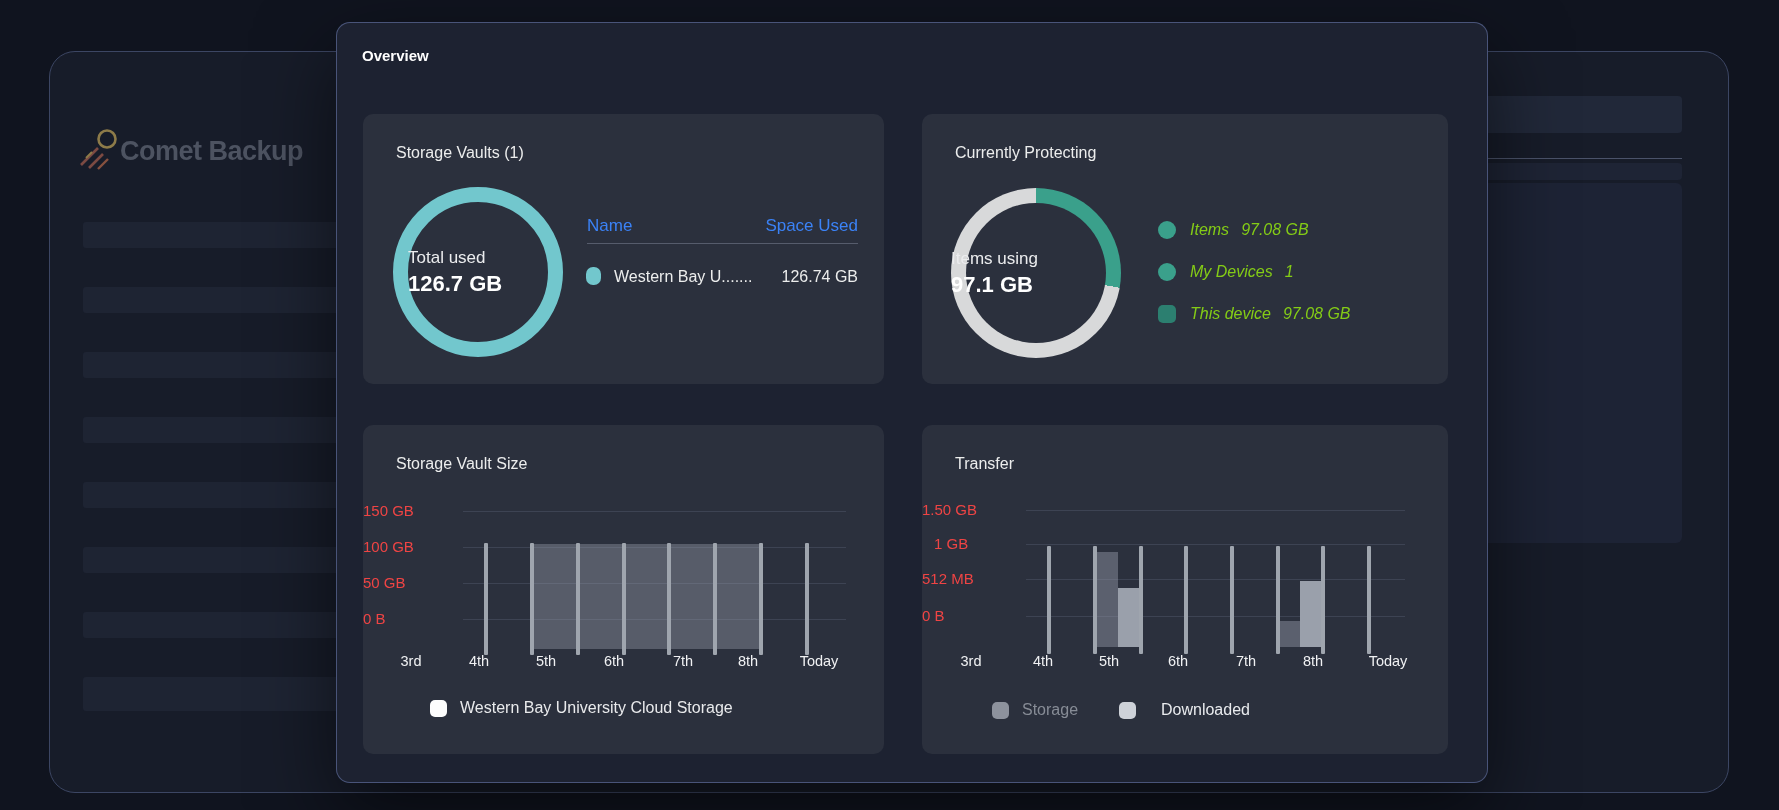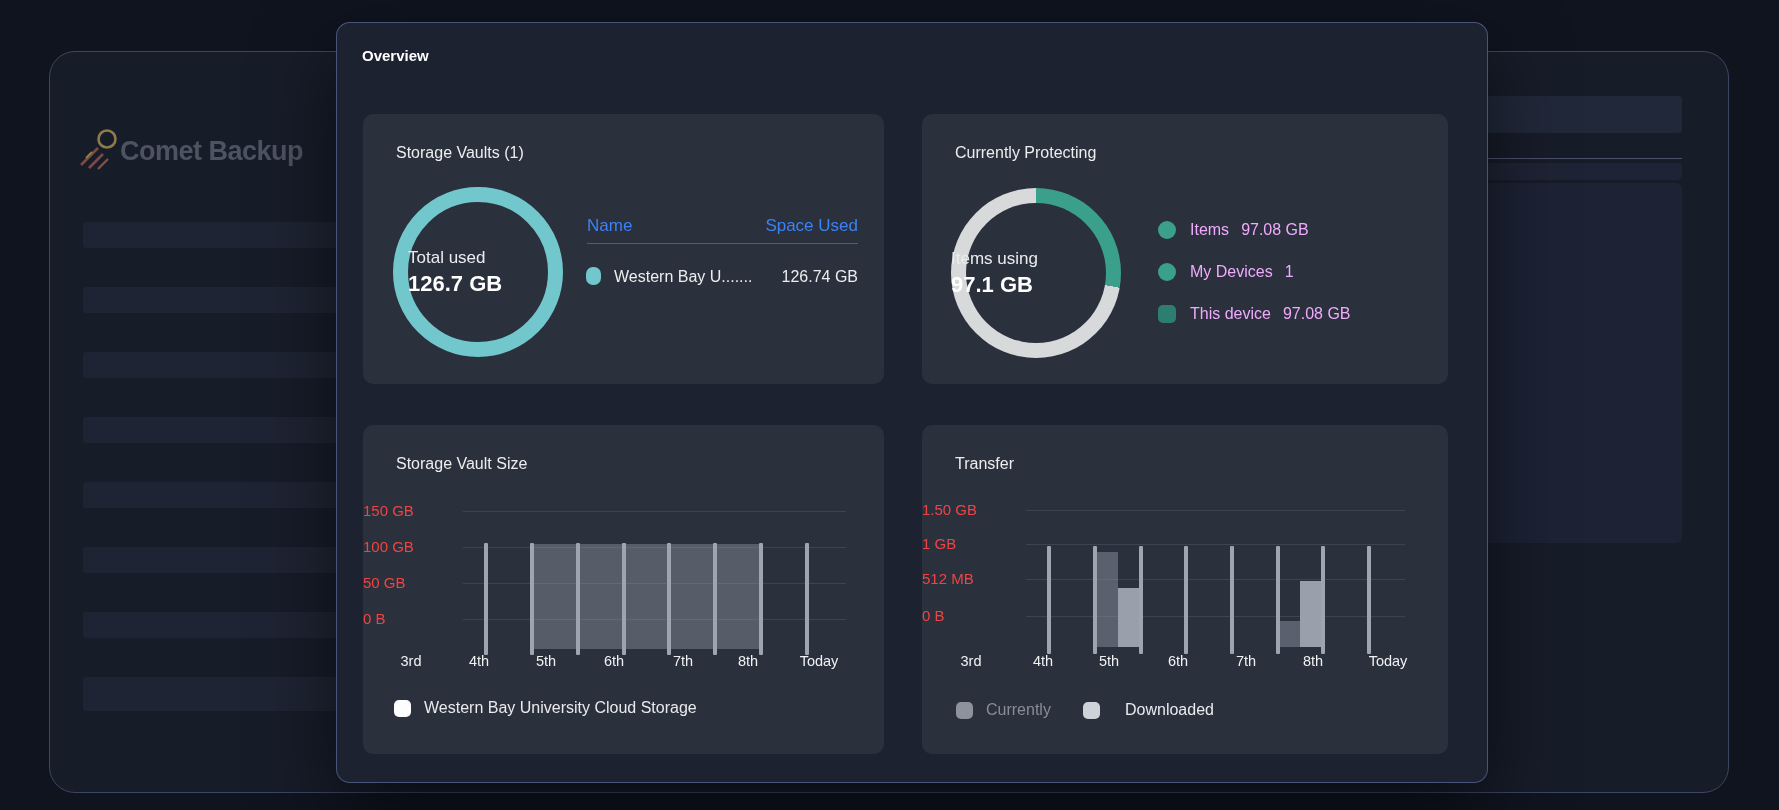--- a/index.html
+++ b/index.html
@@ -43,32 +43,32 @@
   
   .tbl-head { font-size:17px; color:#3b82f6; }
   .tbl-div  { height:1px; background:#565c6c; }
   .vault-dot { width:15px; height:18px; border-radius:7px; background:#72c7cd; }
   .tbl-cell { font-size:16px; color:#eceded; }
 
   
   .pl-row { left:236px; width:270px; height:20px; display:flex; align-items:center; gap:14px; }
   .pl-dot { width:18px; height:18px; border-radius:50%; background:#3aa08b; flex:0 0 auto; }
   .pl-sq  { width:18px; height:18px; border-radius:5px; background:#2c7f70; flex:0 0 auto; }
-  .pl-txt { font-size:16px; color:#f0abfc; display:flex; gap:12px; white-space:nowrap; }
+  .pl-txt { font-size:16px; color:#84cc16; display:flex; gap:12px; white-space:nowrap;font-style:italic; }
 
   
   .ylab  { font-size:15px; color:#ef4444; text-align:left; }
   .xlab  { font-size:14.5px; color:#f0f1f3; text-align:center; width:60px; }
   .gline { height:1px; background:#3d4353; left:0; right:0; }
   .tick  { width:4px; background:#9fa5ae; border-radius:1px; }
   .area-fill { background:rgba(160,166,180,0.38); }
   .bar-up   { background:rgba(150,156,170,0.45); }
   .bar-down { background:#9aa0ab; }
 
-  .lg-row { display:flex; align-items:center; gap:13px; }
+  .lg-row { display:flex; align-items:center; gap:13px;margin-left:36px; }
   .lg-sq  { width:17px; height:17px; border-radius:5px; flex:0 0 auto; }
   .lg-txt { font-size:16px; white-space:nowrap; }
 </style>
 </head>
 <body>
 
 <div id="app-window" class="abs">
 
   <div class="abs" style="left:26px; top:74px; width:46px; height:46px;">
     <svg width="46" height="46" viewBox="0 0 46 46">
@@ -192,21 +192,21 @@
     <div class="abs lg-row" style="left:31px; top:274px;">
       <div class="lg-sq" style="background:#fdfdfd;"></div>
       <div class="lg-txt" style="color:#e9eaec;">Western Bay University Cloud Storage</div>
     </div>
   </div>
 
   <div class="abs card" style="left:585px; top:402px; width:526px; height:329px;">
     <div class="abs card-title">Transfer</div>
 
     <div class="abs ylab" style="left:0; top:76px;  width:97px;">1.50 GB</div>
-    <div class="abs ylab" style="left:0; top:110px; width:97px;">1 GB</div>
+    <div class="abs ylab" style="left:0; top:110px; width:97px;padding-left:12px;">1 GB</div>
     <div class="abs ylab" style="left:0; top:145px; width:97px;">512 MB</div>
     <div class="abs ylab" style="left:0; top:182px; width:97px;">0 B</div>
 
     <div class="abs" style="left:104px; top:85px; width:379px; height:137px;">
       <div class="abs gline" style="top:0;"></div>
       <div class="abs gline" style="top:34px;"></div>
       <div class="abs gline" style="top:69px;"></div>
       <div class="abs gline" style="top:106px;"></div>
 
       <div class="abs bar-up" style="left:69px;  top:42px;  width:23px; height:95px;"></div>
@@ -227,21 +227,21 @@
     <div class="abs xlab" style="left:19px;  top:228px;">3rd</div>
     <div class="abs xlab" style="left:91px;  top:228px;">4th</div>
     <div class="abs xlab" style="left:157px; top:228px;">5th</div>
     <div class="abs xlab" style="left:226px; top:228px;">6th</div>
     <div class="abs xlab" style="left:294px; top:228px;">7th</div>
     <div class="abs xlab" style="left:361px; top:228px;">8th</div>
     <div class="abs xlab" style="left:436px; top:228px;">Today</div>
 
     <div class="abs lg-row" style="left:34px; top:276px;">
       <div class="lg-sq" style="background:#8d929d;"></div>
-      <div class="lg-txt" style="color:#878c96;">Currently</div>
+      <div class="lg-txt" style="color:#878c96;">Storage</div>
     </div>
     <div class="abs lg-row" style="left:161px; top:276px;gap:25px;">
       <div class="lg-sq" style="background:#ced2d9;"></div>
       <div class="lg-txt" style="color:#e9ebee;">Downloaded</div>
     </div>
   </div>
 
 </div>
 
 </body></html>

